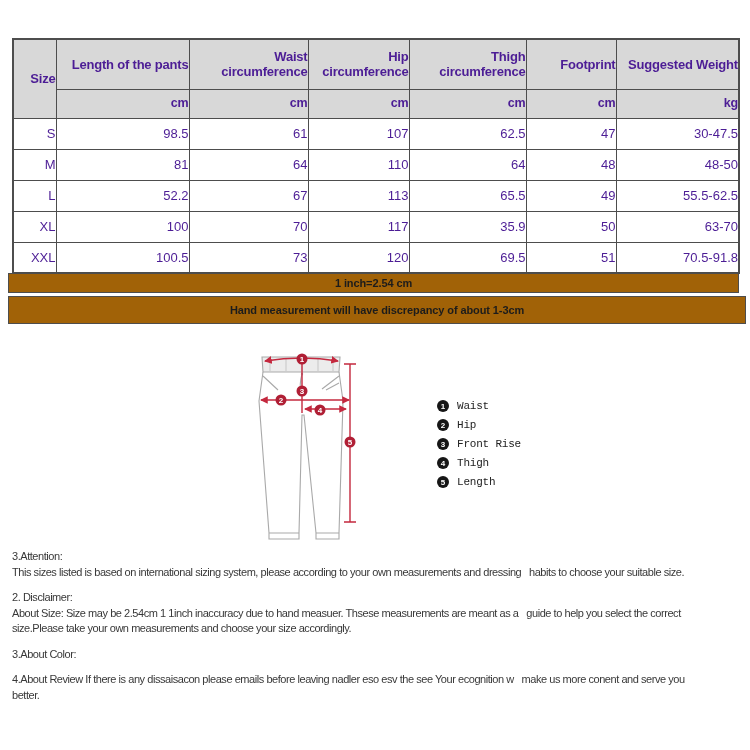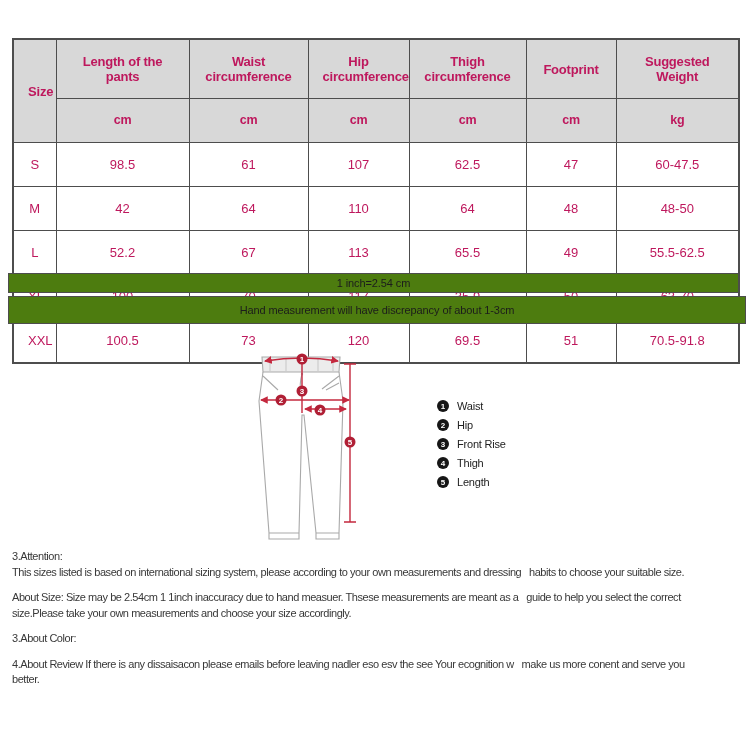--- a/index.html
+++ b/index.html
@@ -7,52 +7,52 @@
     width:750px;height:750px;position:relative;overflow:hidden;
     background:#ffffff;font-family:"Liberation Sans",sans-serif;
   }
   
   .size-table{
     position:absolute;left:12px;top:38px;width:726px;
     border-collapse:collapse;table-layout:fixed;
     border:2px solid #4d4d4d;
   }
   .size-table th,.size-table td{
-    border:1px solid #4d4d4d;text-align:center;vertical-align:middle;
-    color:#be185d;padding:14px;overflow:hidden;
+    border:1px solid #4d4d4d;text-align:right;vertical-align:middle;
+    color:#4c1d95;padding:0;overflow:hidden;
   }
   .size-table thead th{
     background:#d8d8d8;font-weight:bold;font-size:13px;line-height:15px;letter-spacing:-0.2px;
   }
   .size-table tr.cols-row{height:50px;}
   .size-table tr.units-row{height:29px;margin-left:40px;}
   .size-table tr.units-row th{font-size:12.5px;}
   .size-table tbody tr{height:31px;}
   .size-table tbody td{font-size:13px;}
   
   .note-strip{
-    position:absolute;border:1px solid #4d4d4d;background:#4d7c0f;
+    position:absolute;border:1px solid #4d4d4d;background:#a16207;
     display:flex;align-items:center;justify-content:center;
-    font-size:11px;font-weight:normal;color:#1c1c1c;letter-spacing:-0.1px;
+    font-size:11px;font-weight:bold;color:#1c1c1c;letter-spacing:-0.1px;
   }
   .note-a{left:8px;top:273px;width:729px;height:18px;}
   .note-b{left:8px;top:296px;width:736px;height:26px;text-align:right;}
   
   .pants-svg{position:absolute;left:250px;top:343px;width:160px;height:210px;}
   .pants-svg text{
     font-family:"Liberation Sans",sans-serif;font-size:8px;font-weight:bold;fill:#ffffff;
   }
   .legend{position:absolute;left:437px;top:400px;}
   .legend-row{display:flex;align-items:center;height:12px;margin-bottom:7px;}
   .legend-num{
     width:12px;height:12px;border-radius:50%;background:#161616;color:#fff;
     font-size:8px;font-weight:bold;display:inline-flex;align-items:center;justify-content:center;
     flex:0 0 12px;
   }
-  .legend-label{margin-left:8px;font-size:11px;color:#222;letter-spacing:-0.2px;}
+  .legend-label{margin-left:8px;font-size:11px;color:#222;letter-spacing:-0.2px;font-family:Liberation Mono, monospace;}
   
   .footer{position:absolute;left:12px;top:549px;width:736px;color:#383838;}
   .footer .section{margin-bottom:10px;}
   .footer .line{white-space:pre;font-size:11px;line-height:15.5px;letter-spacing:-0.45px;}
 </style>
 </head>
 <body>
 
 <table class="size-table">
   <colgroup>
@@ -84,25 +84,25 @@
       </tr>
   </thead>
   <tbody id="table-body">
       <tr>
         <td>S</td>
         <td>98.5</td>
         <td>61</td>
         <td>107</td>
         <td>62.5</td>
         <td>47</td>
-        <td>60-47.5</td>
+        <td>30-47.5</td>
       </tr>
       <tr>
         <td>M</td>
-        <td>42</td>
+        <td>81</td>
         <td>64</td>
         <td>110</td>
         <td>64</td>
         <td>48</td>
         <td>48-50</td>
       </tr>
       <tr>
         <td>L</td>
         <td>52.2</td>
         <td>67</td>
@@ -206,20 +206,21 @@
     <span class="legend-label">Length</span>
   </div>
 </div>
 
 <div class="footer" id="footer">
     <div class="section">
       <div class="line">3.Attention:</div>
       <div class="line">This sizes listed is based on international sizing system, please according to your own measurements and dressing   habits to choose your suitable size.</div>
     </div>
     <div class="section">
+      <div class="line">2. Disclaimer:</div>
       <div class="line">About Size: Size may be 2.54cm 1 1inch inaccuracy due to hand measuer. Thsese measurements are meant as a   guide to help you select the correct</div>
       <div class="line">size.Please take your own measurements and choose your size accordingly.</div>
     </div>
     <div class="section">
       <div class="line">3.About Color:</div>
     </div>
     <div class="section">
       <div class="line">4.About Review If there is any dissaisacon please emails before leaving nadler eso esv the see Your ecognition w   make us more conent and serve you</div>
       <div class="line">better.</div>
     </div>

